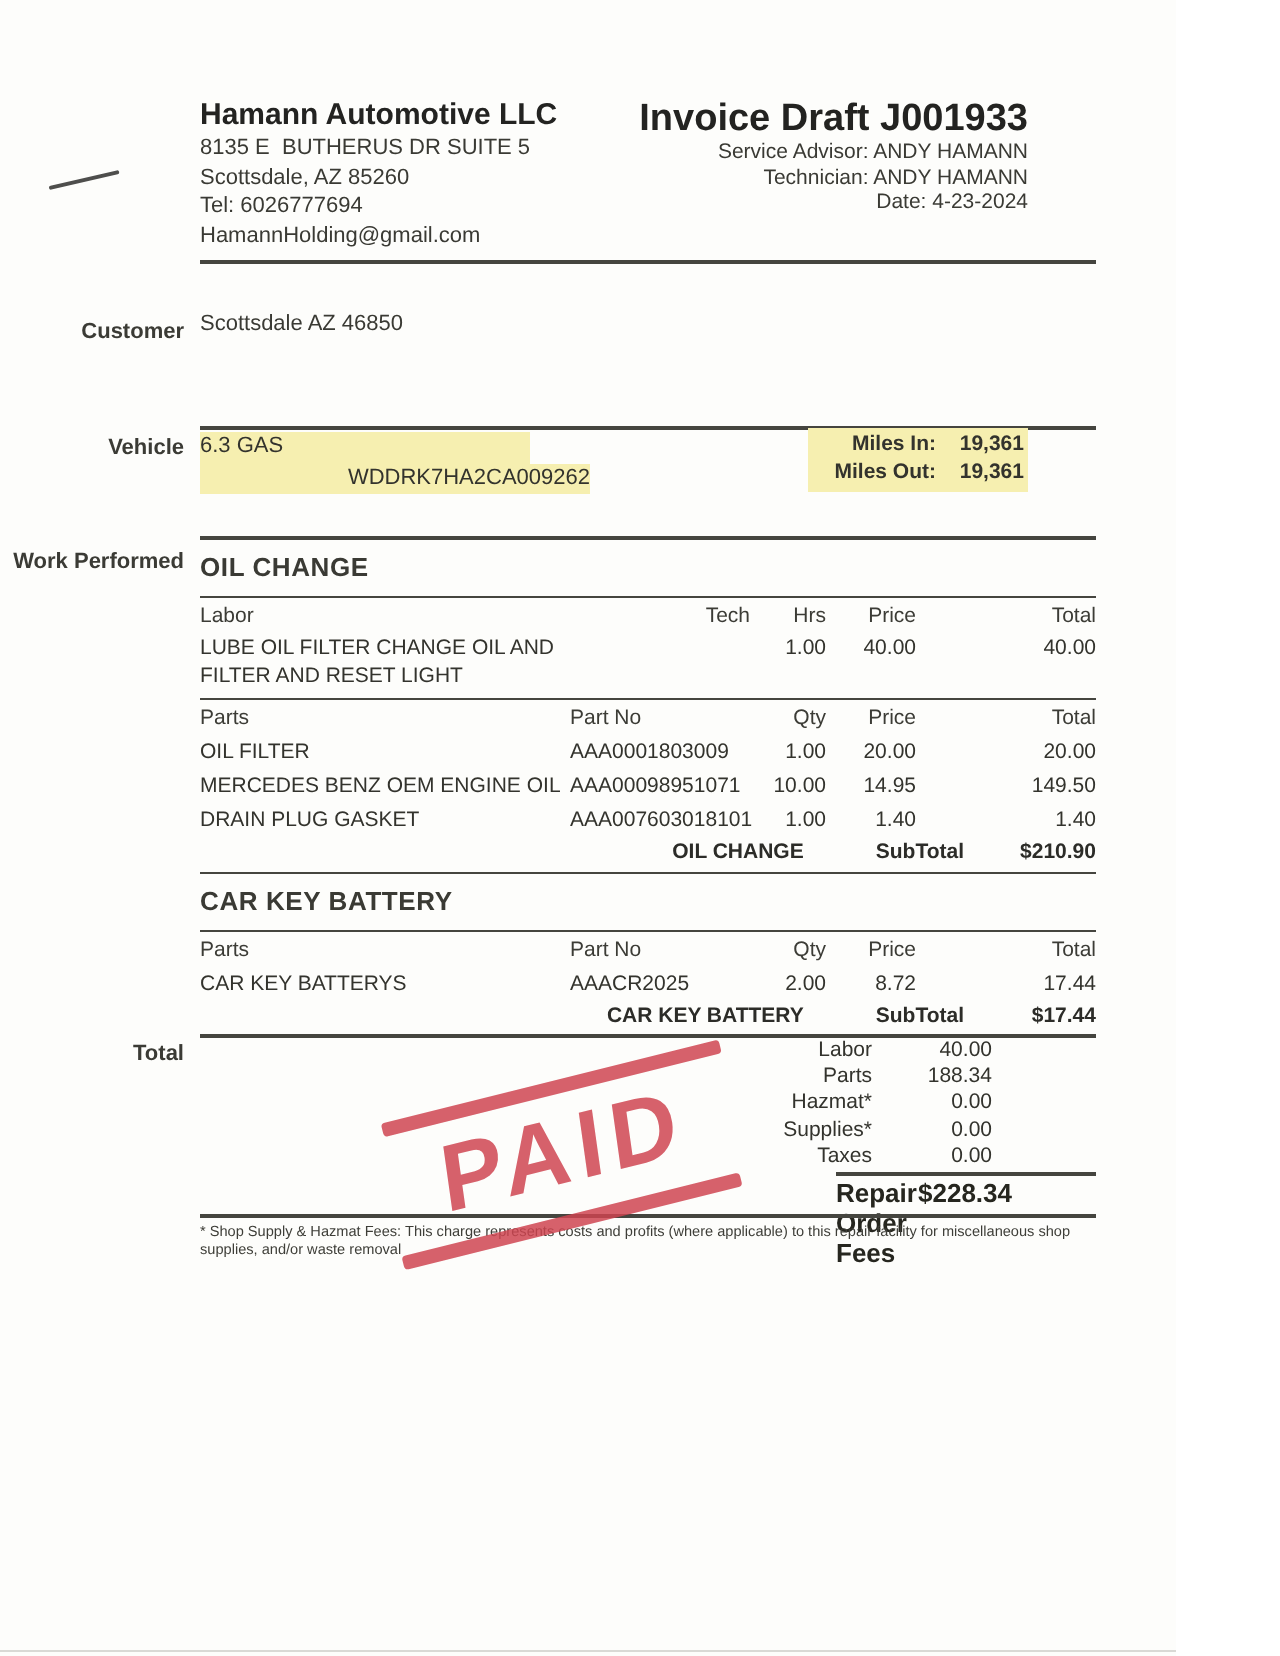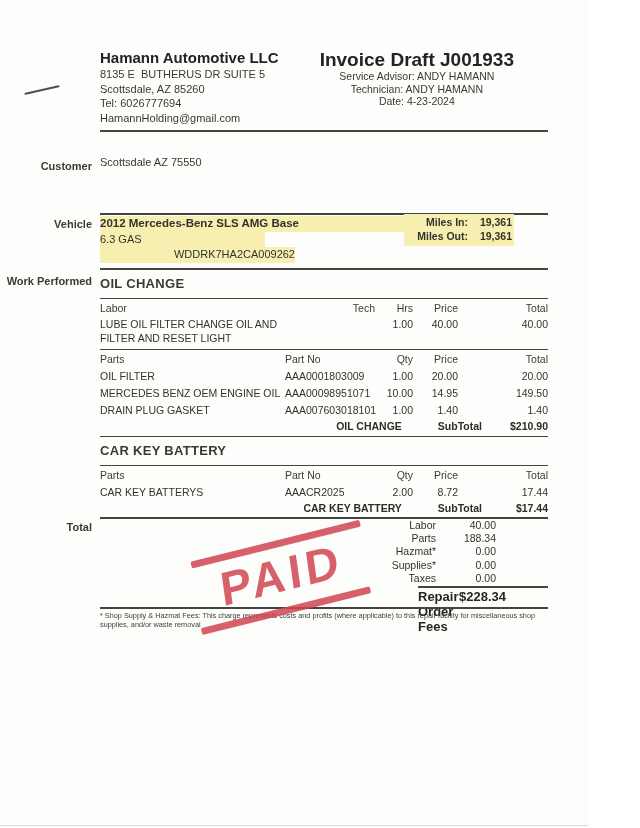--- a/index.html
+++ b/index.html
@@ -15,21 +15,21 @@
   
   .pen-mark{position:absolute;left:24px;top:89px;width:36px;height:1.6px;background:#4e4e4c;transform:rotate(-13deg);border-radius:1px;}
   .scan-edge{position:absolute;left:0;right:0;bottom:2px;height:1px;background:#d9d9d5;}
 
   
   .hdr-left{position:absolute;left:100px;top:48px;}
   .hdr-left .co-name{font-size:15px;font-weight:bold;color:#232321;line-height:19px;}
   .hdr-left .co-line{font-size:11px;line-height:14.5px;color:#3a3a34;white-space:pre;}
   .hdr-right{position:absolute;right:74px;top:50px;text-align:right;}
   .hdr-right .inv-title{font-size:19px;font-weight:bold;color:#232321;line-height:20px;}
-  .hdr-right .inv-line{font-size:10.5px;line-height:12.5px;color:#3a3a34;text-align:center;}
+  .hdr-right .inv-line{font-size:10.5px;line-height:12.5px;color:#3a3a34;}
 
   .rule{position:absolute;height:1.6px;background:#45453f;}
   .rule.r1{left:100px;right:40px;top:130px;}
   .rule.r2{left:100px;right:40px;top:213px;}
   .rule.r3{left:100px;right:40px;top:268px;}
   .rule.r4{left:100px;right:40px;top:517px;}
   .rule.r5{left:418px;right:40px;top:586px;}
   .rule.r6{left:100px;right:40px;top:607px;}
 
   .side-label{position:absolute;left:0;width:92px;text-align:right;font-size:11px;font-weight:600;color:#3b3b35;}
@@ -103,27 +103,26 @@
   <div class="hdr-right">
     <div class="inv-title">Invoice Draft J001933</div>
     <div class="inv-line">Service Advisor: ANDY HAMANN</div>
     <div class="inv-line">Technician: ANDY HAMANN</div>
     <div class="inv-line">Date: 4-23-2024</div>
   </div>
 
   <div class="rule r1"></div>
 
   <div class="side-label lbl-customer">Customer</div>
-  <div class="customer-city">Scottsdale AZ 75550</div>
+  <div class="customer-city">Scottsdale AZ 46850</div>
 
   <div class="rule r2"></div>
 
   <div class="side-label lbl-vehicle">Vehicle</div>
   <div class="vehicle-block">
-    <div><span class="hl veh-1">2012 Mercedes-Benz SLS AMG Base</span></div>
     <div><span class="hl veh-2">6.3 GAS</span></div>
     <div><span class="hl veh-3">WDDRK7HA2CA009262</span></div>
   </div>
   <div class="miles-block">
     <div class="miles-row">
       <span class="ml">Miles In:</span>
       <span class="mv">19,361</span>
     </div>
     <div class="miles-row">
       <span class="ml">Miles Out:</span>

